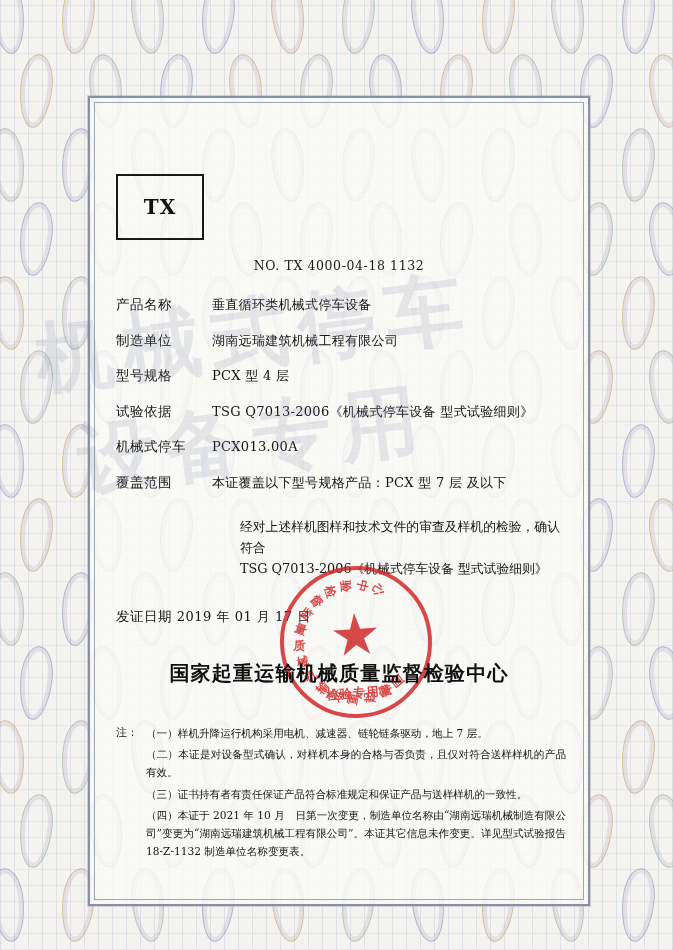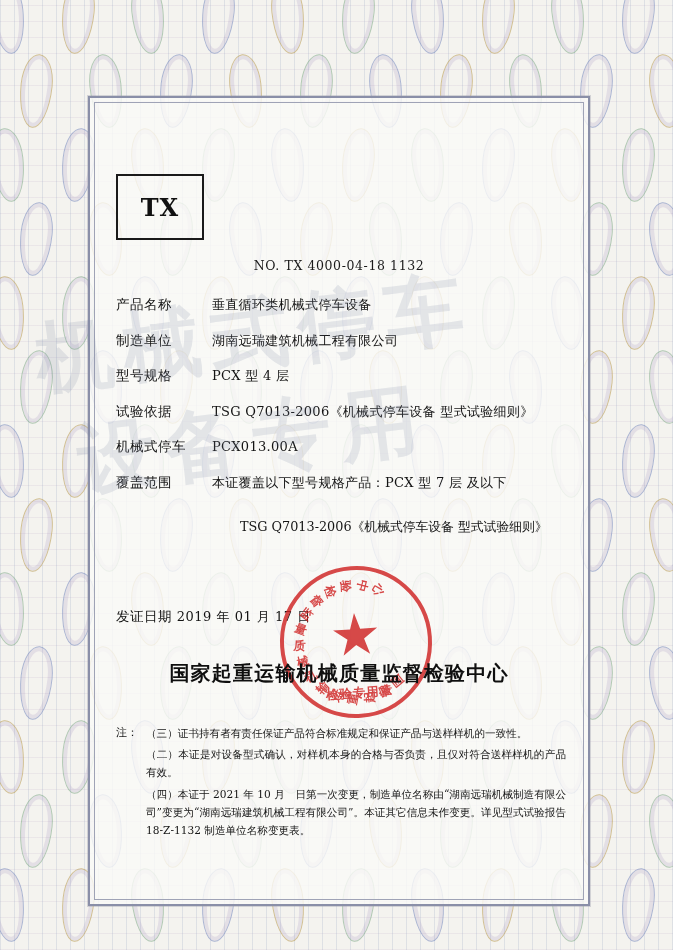--- a/index.html
+++ b/index.html
@@ -75,21 +75,21 @@
     top: 76px;
     width: 84px;
     height: 62px;
     border: 2px solid #1a1a1a;
     display: flex;
     align-items: center;
     justify-content: center;
   }
   .tx-box span {
     font-family: "DejaVu Serif", "Liberation Serif", serif;
-    font-size: 24px;
+    font-size: 20px;
     font-weight: 700;
     letter-spacing: 1px;
     color: #111;
   }
   .title-small {
     position: absolute;
     left: 130px;
     right: 20px;
     top: 62px;
     text-align: center;
@@ -461,20 +461,21 @@
             <div class="field-label">机械式停车</div>
             <div class="field-value">PCX013.00A</div>
           </div>
           <div class="field-row">
             <div class="field-label">覆盖范围</div>
             <div class="field-value">本证覆盖以下型号规格产品：PCX 型 7 层 及以下</div>
           </div>
         </div>
 
       <div class="statement">
+        <div>经对上述样机图样和技术文件的审查及样机的检验，确认符合</div>
         <div>TSG Q7013-2006《机械式停车设备 型式试验细则》</div>
       </div>
 
       <div class="issue-row">
         <span>发证日期</span>
         <span class="val">2019 年 01 月 17 日</span>
       </div>
 
       <div class="seal">
         <div class="ring"></div>
@@ -498,22 +499,23 @@
           </div>
         <div class="star"></div>
         <div class="bottom-text">检验专用章</div>
       </div>
 
       <div class="issuer">国家起重运输机械质量监督检验中心</div>
 
       <div class="notes">
         <div class="notes-head">注：</div>
         <ul class="notes-list" id="notes-list">
+            <li><span class="idx">（一）</span><span>样机升降运行机构采用电机、减速器、链轮链条驱动，地上 7 层。</span></li>
+            <li><span class="idx">（二）</span><span>本证是对设备型式确认，对样机本身的合格与否负责，且仅对符合送样样机的产品有效。</span></li>
             <li><span class="idx">（三）</span><span>证书持有者有责任保证产品符合标准规定和保证产品与送样样机的一致性。</span></li>
-            <li><span class="idx">（二）</span><span>本证是对设备型式确认，对样机本身的合格与否负责，且仅对符合送样样机的产品有效。</span></li>
             <li><span class="idx">（四）</span><span>本证于 2021 年 10 月　日第一次变更，制造单位名称由“湖南远瑞机械制造有限公司”变更为“湖南远瑞建筑机械工程有限公司”。本证其它信息未作变更。详见型式试验报告 18-Z-1132 制造单位名称变更表。</span></li>
           </ul>
       </div>
 
     </div>
   </div>
 
   <div class="watermark">
     <div>机械式停车</div>
     <div class="line2">设备专用</div>

